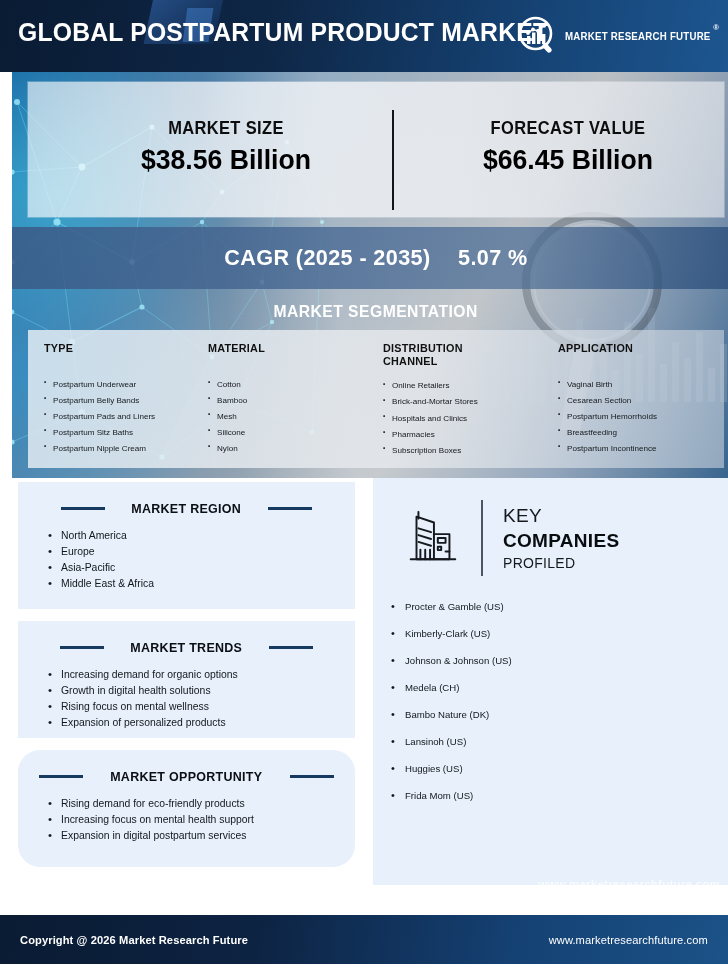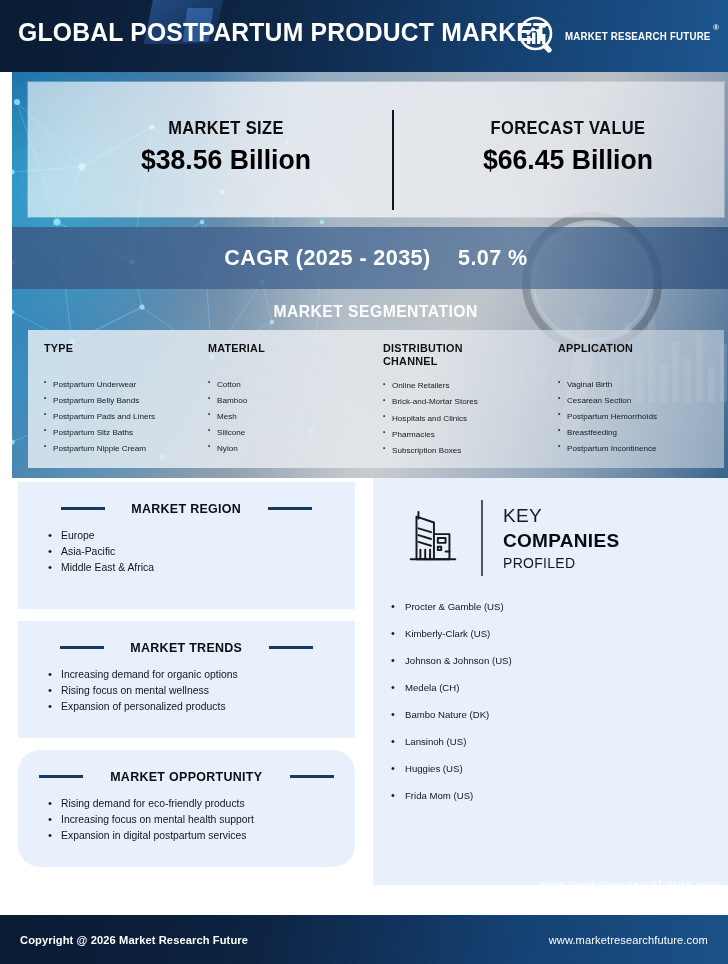--- a/index.html
+++ b/index.html
@@ -401,34 +401,36 @@
 
 <div class="body-zone">
 
   <div class="card card-mr">
     <div class="card-head">
       <span class="rule"></span>
       <span class="htxt">MARKET REGION</span>
       <span class="rule"></span>
     </div>
     <ul class="card-list">
+      <li>North America</li>
       <li>Europe</li>
       <li>Asia-Pacific</li>
       <li>Middle East &amp; Africa</li>
     </ul>
   </div>
 
   <div class="card card-mt">
     <div class="card-head">
       <span class="rule"></span>
       <span class="htxt">MARKET TRENDS</span>
       <span class="rule"></span>
     </div>
     <ul class="card-list">
       <li>Increasing demand for organic options</li>
+      <li>Growth in digital health solutions</li>
       <li>Rising focus on mental wellness</li>
       <li>Expansion of personalized products</li>
     </ul>
   </div>
 
   <div class="card card-mo">
     <div class="card-head">
       <span class="rule"></span>
       <span class="htxt">MARKET OPPORTUNITY</span>
       <span class="rule"></span>

